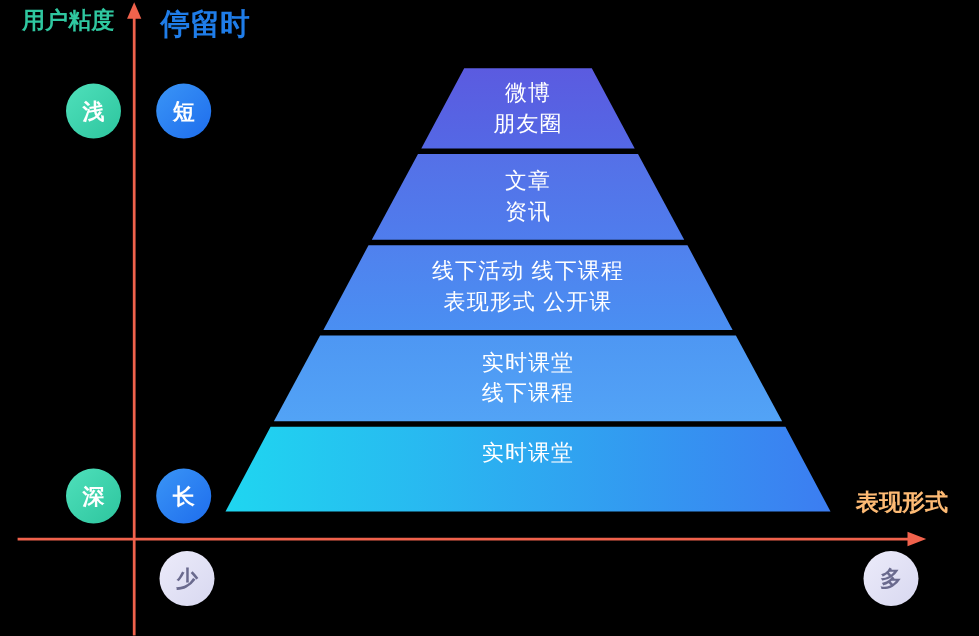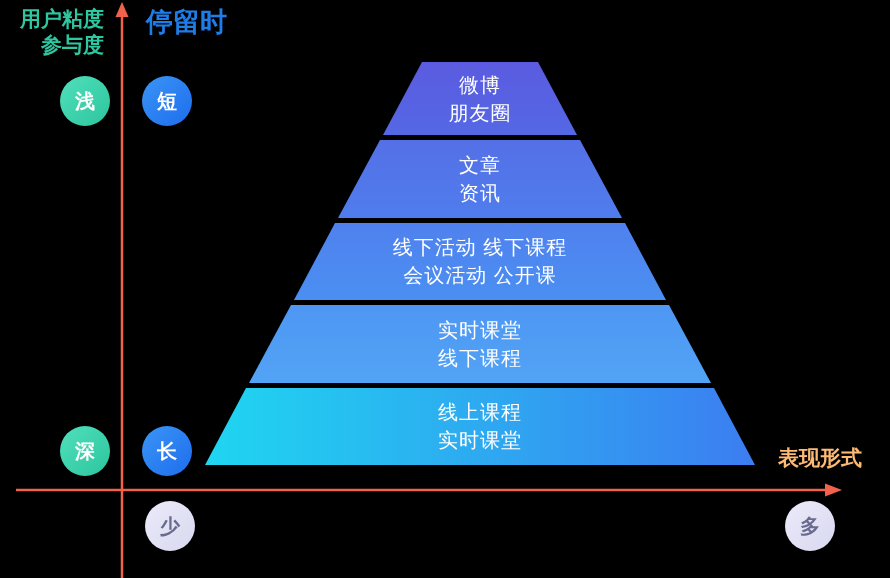--- a/index.html
+++ b/index.html
@@ -61,21 +61,20 @@
 
     <polygon points="422,62 538,62 577,135 383,135" fill="url(#g1)"></polygon>
     <polygon points="380,140 580,140 622,218 338,218" fill="url(#g2)"></polygon>
     <polygon points="335,223 625,223 666,300 294,300" fill="url(#g3)"></polygon>
     <polygon points="291,305 669,305 711,383 249,383" fill="url(#g4)"></polygon>
     <polygon points="246,388 714,388 755,465 205,465" fill="url(#g5)"></polygon>
   </svg>
 
   <div class="lbl lbl-green">
     <div>用户粘度</div>
-    <div>参与度</div>
   </div>
   <div class="lbl lbl-blue">停留时</div>
   <div class="lbl lbl-gray">表现形式</div>
 
   <div class="badge badge-green" style="left:60px;top:76px;">浅</div>
   <div class="badge badge-blue" style="left:142px;top:76px;">短</div>
   <div class="badge badge-green" style="left:60px;top:426px;">深</div>
   <div class="badge badge-blue" style="left:142px;top:426px;">长</div>
   <div class="badge badge-lav" style="left:145px;top:501px;">少</div>
   <div class="badge badge-lav" style="left:785px;top:501px;">多</div>
@@ -83,24 +82,23 @@
   <div class="ptext" style="top:151px;">
     <div>文章</div>
     <div>资讯</div>
   </div>
   <div class="ptext" style="top:71px;">
     <div>微博</div>
     <div>朋友圈</div>
   </div>
   <div class="ptext" style="top:233px;">
     <div>线下活动 线下课程</div>
-    <div>会议活动 公开课</div>
+    <div>表现形式 公开课</div>
   </div>
   <div class="ptext" style="top:316px;">
     <div>实时课堂</div>
     <div>线下课程</div>
   </div>
   <div class="ptext" style="top:398px;">
-    <div>线上课程</div>
     <div>实时课堂</div>
   </div>
 
 </div>
 
 </body></html>

